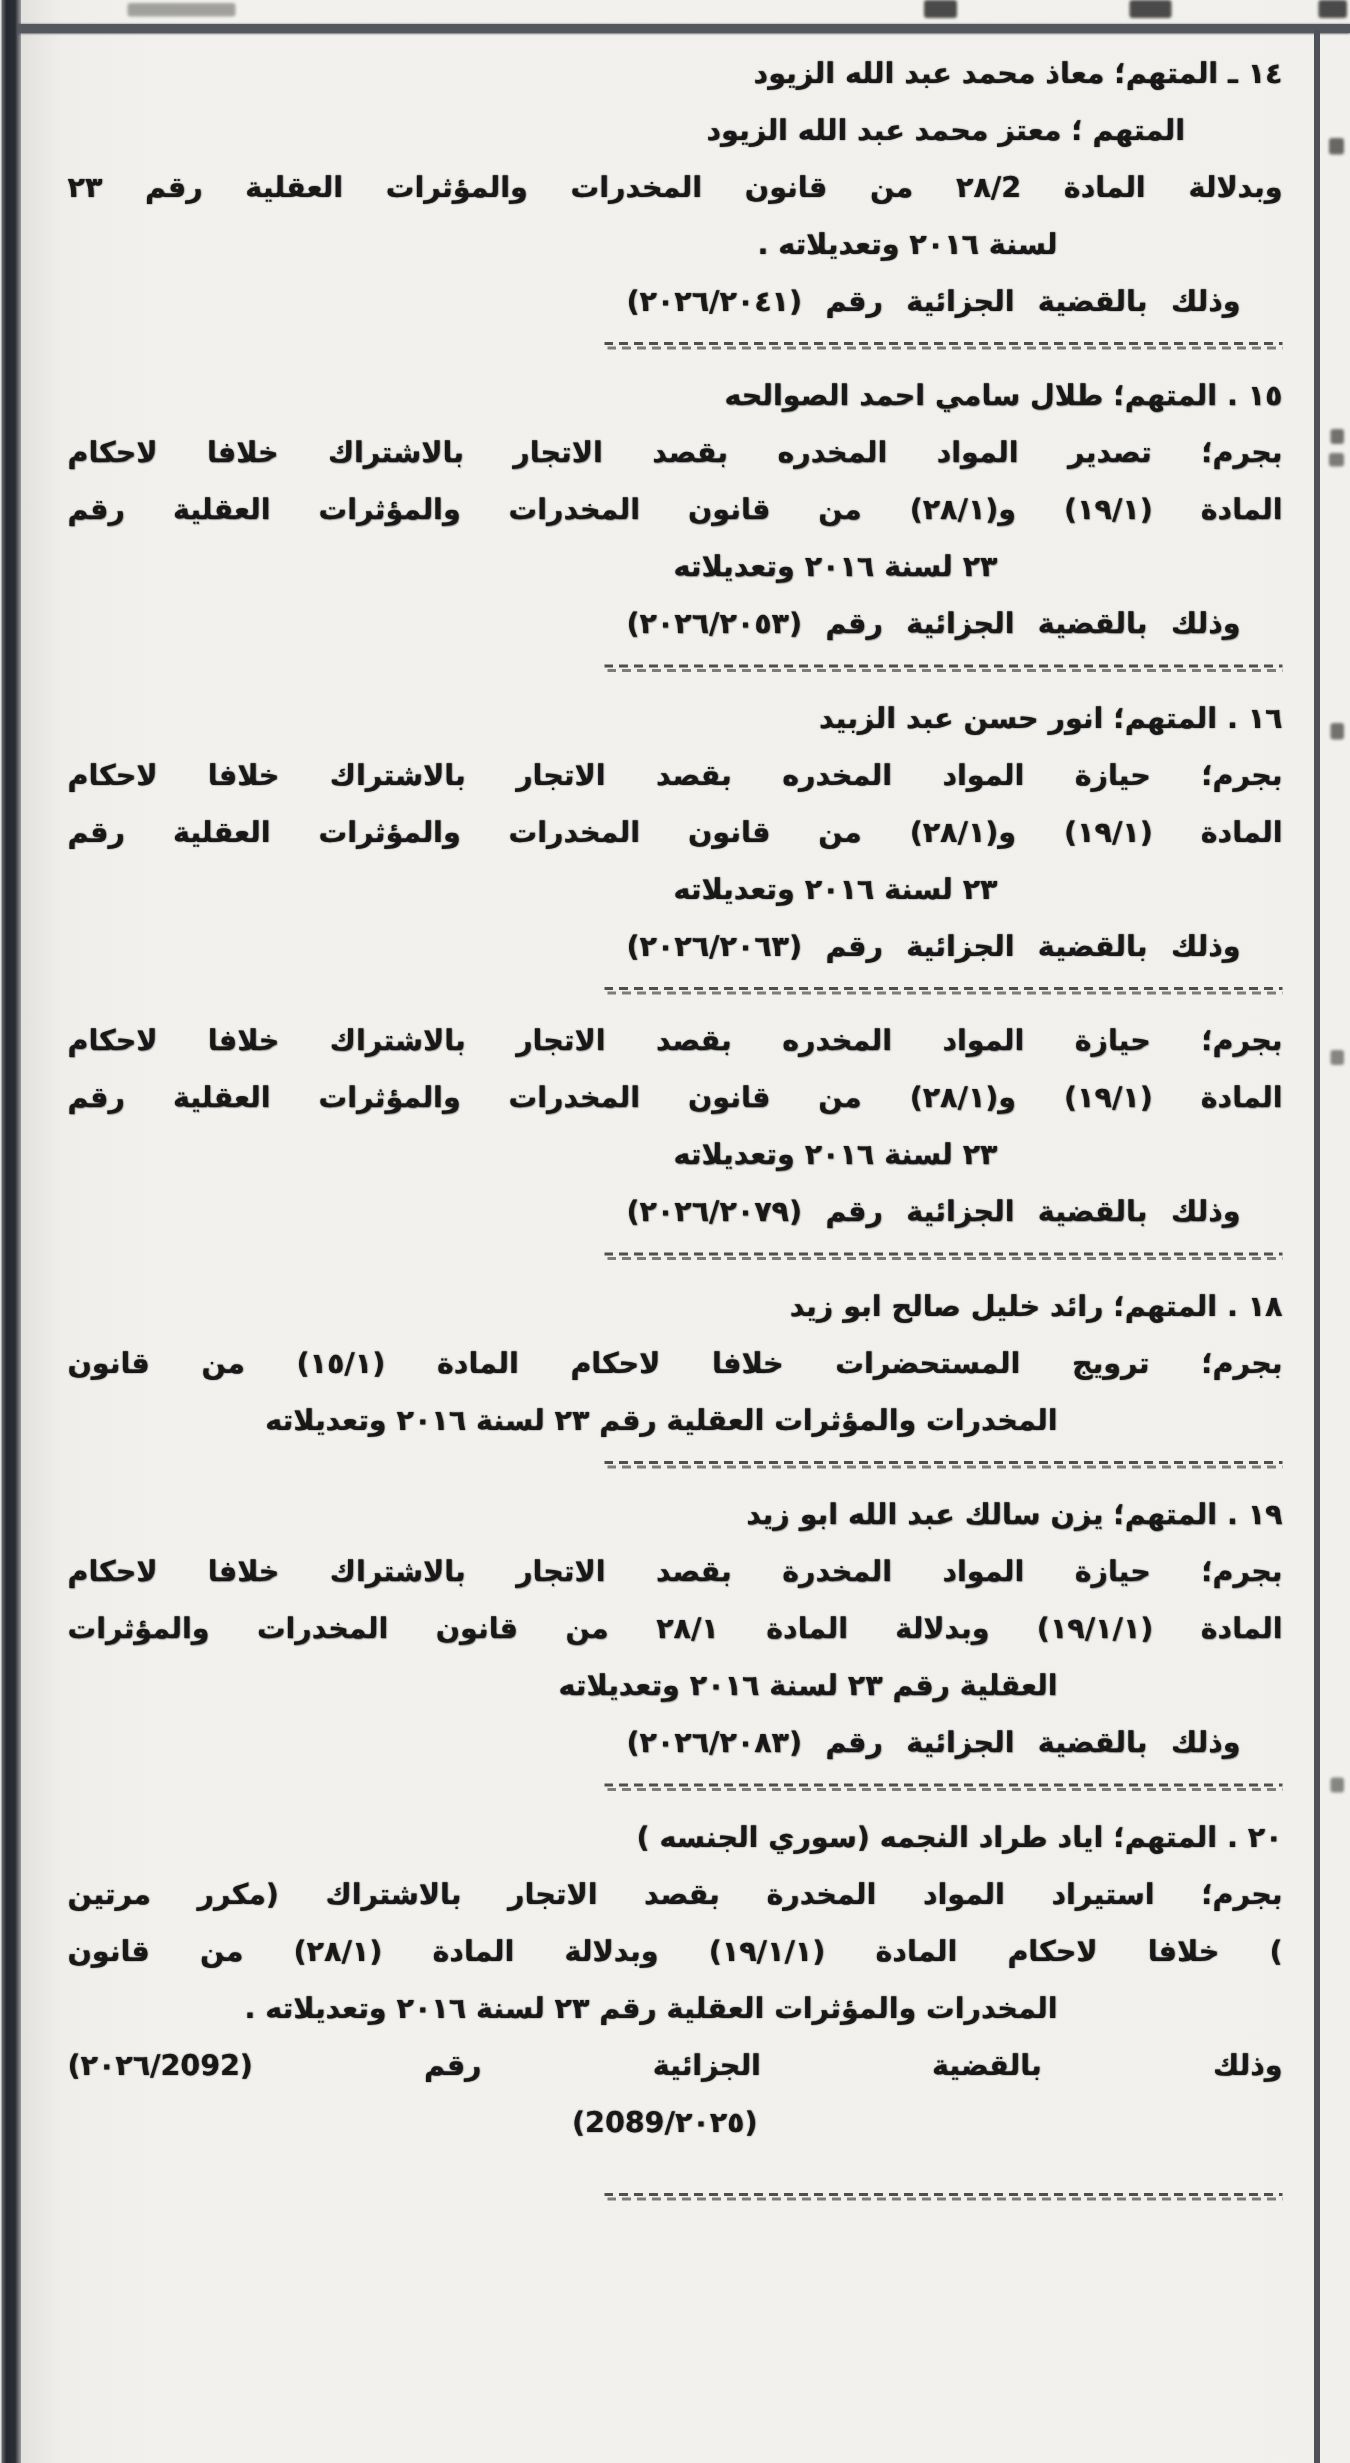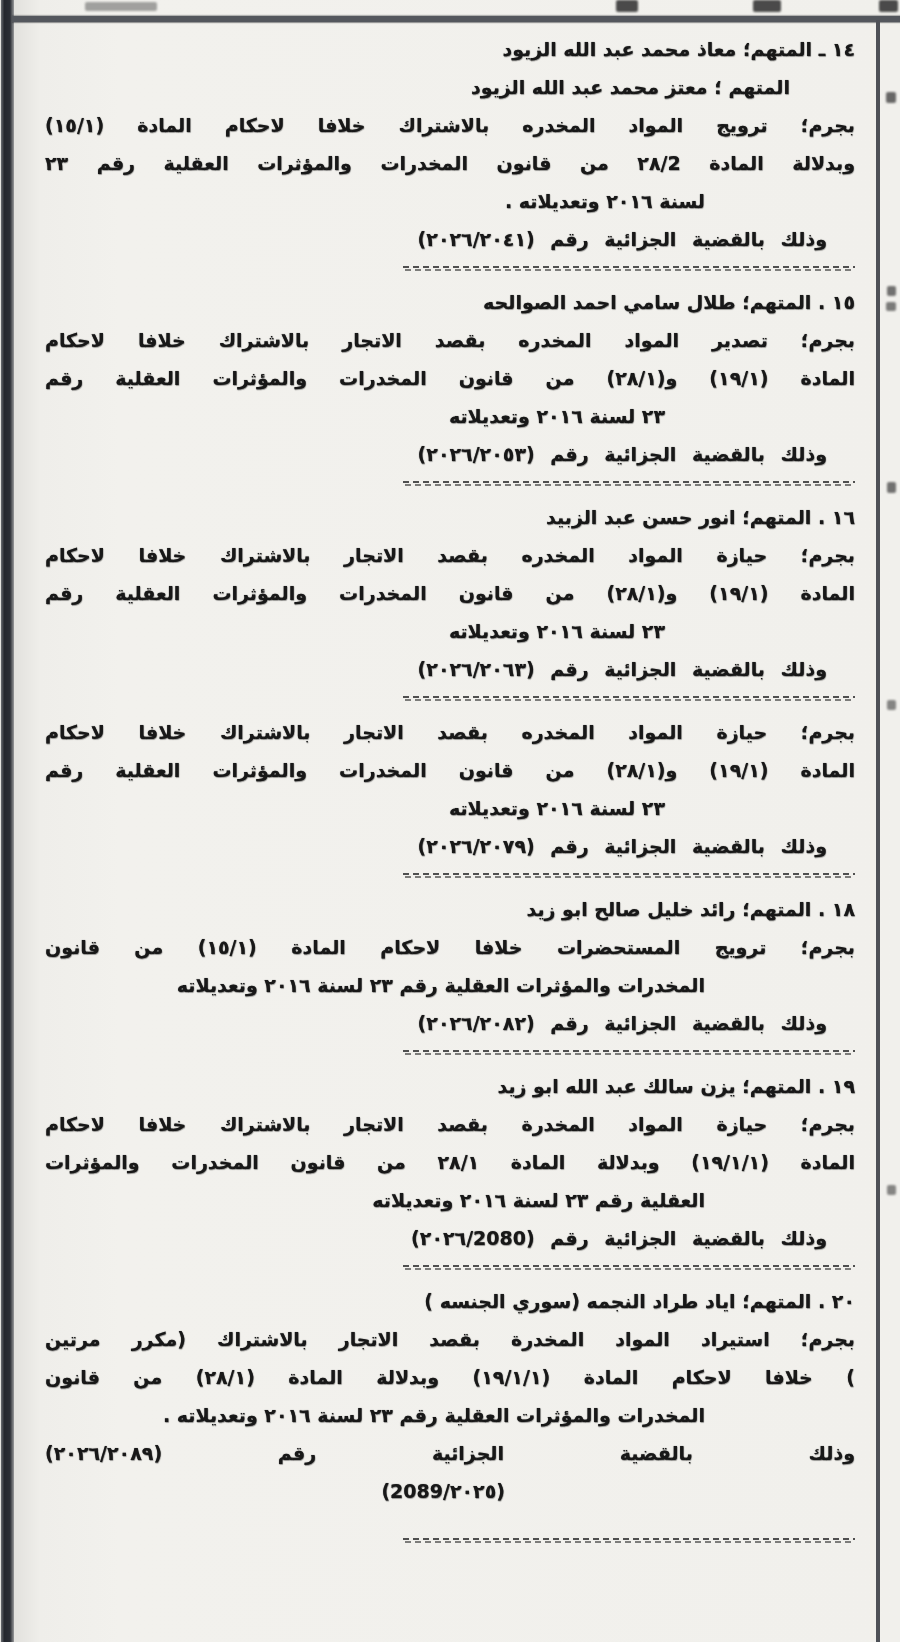--- a/index.html
+++ b/index.html
@@ -82,21 +82,20 @@
   <div class="frag" style="left:886px;top:302px;width:10px;height:9px;opacity:.6;"></div>
   <div class="frag" style="left:887px;top:482px;width:9px;height:11px;opacity:.65;"></div>
   <div class="frag" style="left:887px;top:700px;width:9px;height:10px;opacity:.55;"></div>
   <div class="frag" style="left:887px;top:1185px;width:9px;height:10px;opacity:.55;"></div>
 
   <div class="content">
 
     <section>
       <div class="ln">١٤ ـ المتهم؛ معاذ محمد عبد الله الزيود</div>
       <div class="ln pr65">المتهم ؛ معتز محمد عبد الله الزيود</div>
-      <div class="ln jf">بجرم؛ ترويج المواد المخدره بالاشتراك خلافا لاحكام المادة (١٥/١)</div>
       <div class="ln jf">وبدلالة المادة ٢٨/2 من قانون المخدرات والمؤثرات العقلية رقم ٢٣</div>
       <div class="ln pr150">لسنة ٢٠١٦ وتعديلاته .</div>
       <div class="ln case">وذلك بالقضية الجزائية رقم (٢٠٢٦/٢٠٤١)</div>
     </section>
     <div class="sep"></div>
 
     <section>
       <div class="ln">١٥ . المتهم؛ طلال سامي احمد الصوالحه</div>
       <div class="ln jf">بجرم؛ تصدير المواد المخدره بقصد الاتجار بالاشتراك خلافا لاحكام</div>
       <div class="ln jf">المادة (١٩/١) و(٢٨/١) من قانون المخدرات والمؤثرات العقلية رقم</div>
@@ -119,37 +118,36 @@
       <div class="ln jf">المادة (١٩/١) و(٢٨/١) من قانون المخدرات والمؤثرات العقلية رقم</div>
       <div class="ln pr190">٢٣ لسنة ٢٠١٦ وتعديلاته</div>
       <div class="ln case">وذلك بالقضية الجزائية رقم (٢٠٢٦/٢٠٧٩)</div>
     </section>
     <div class="sep"></div>
 
     <section>
       <div class="ln">١٨ . المتهم؛ رائد خليل صالح ابو زيد</div>
       <div class="ln jf">بجرم؛ ترويج المستحضرات خلافا لاحكام المادة (١٥/١) من قانون</div>
       <div class="ln pr150">المخدرات والمؤثرات العقلية رقم ٢٣ لسنة ٢٠١٦ وتعديلاته</div>
-      <div class="ln case">وذلك بالقضية الجزائية رقم (٢٠٢٦/٢٠٨٢)</div>
     </section>
     <div class="sep"></div>
 
     <section>
       <div class="ln">١٩ . المتهم؛ يزن سالك عبد الله ابو زيد</div>
       <div class="ln jf">بجرم؛ حيازة المواد المخدرة بقصد الاتجار بالاشتراك خلافا لاحكام</div>
       <div class="ln jf">المادة (١٩/١/١) وبدلالة المادة ٢٨/١ من قانون المخدرات والمؤثرات</div>
       <div class="ln pr150">العقلية رقم ٢٣ لسنة ٢٠١٦ وتعديلاته</div>
-      <div class="ln case">وذلك بالقضية الجزائية رقم (٢٠٢٦/2080)</div>
+      <div class="ln case">وذلك بالقضية الجزائية رقم (٢٠٢٦/٢٠٨٣)</div>
     </section>
     <div class="sep"></div>
 
     <section>
       <div class="ln">٢٠ . المتهم؛ اياد طراد النجمه (سوري الجنسه )</div>
       <div class="ln jf">بجرم؛ استيراد المواد المخدرة بقصد الاتجار بالاشتراك (مكرر مرتين</div>
       <div class="ln jf">) خلافا لاحكام المادة (١٩/١/١) وبدلالة المادة (٢٨/١) من قانون</div>
       <div class="ln pr150">المخدرات والمؤثرات العقلية رقم ٢٣ لسنة ٢٠١٦ وتعديلاته .</div>
-      <div class="ln casejf">وذلك بالقضية الجزائية رقم (٢٠٢٦/٢٠٨٩)</div>
+      <div class="ln casejf">وذلك بالقضية الجزائية رقم (٢٠٢٦/2092)</div>
       <div class="ln pr350 digits">(٢٠٢٥/2089)</div>
     </section>
     <div class="sep bottom"></div>
 
   </div>
 </div>
 
 </body></html>

